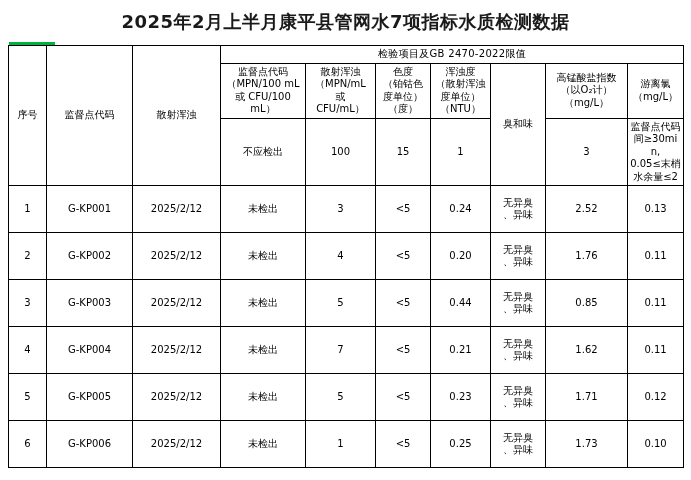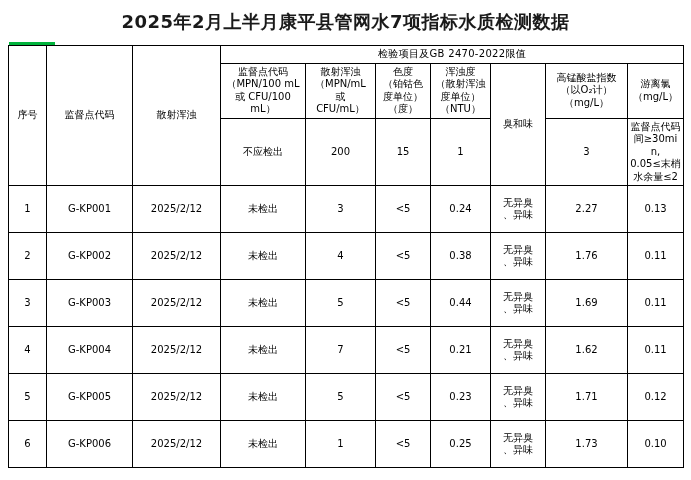--- a/index.html
+++ b/index.html
@@ -155,21 +155,21 @@
         <div>（mg/L）</div>
       </td>
       <td class="colhead cn">
         <div>游离氯</div>
         <div>（mg/L）</div>
       </td>
     </tr>
 
     <tr class="limit-row">
       <td class="cn">不应检出</td>
-      <td class="mono">200</td>
+      <td class="mono">100</td>
       <td class="mono">15</td>
       <td class="mono">1</td>
       <td class="mono">3</td>
       <td class="limit-long cn">
         <div>监督点代码</div>
         <div>间≥30min,</div>
         <div>0.05≤末梢</div>
         <div>水余量≤2</div>
       </td>
     </tr>
@@ -179,53 +179,53 @@
       <td class="mono">G-KP001</td>
       <td class="mono">2025/2/12</td>
       <td class="cn">未检出</td>
       <td class="mono">3</td>
       <td class="mono">&lt;5</td>
       <td class="mono">0.24</td>
       <td class="twoline cn">
         <div>无异臭</div>
         <div>、异味</div>
       </td>
-      <td class="mono">2.27</td>
+      <td class="mono">2.52</td>
       <td class="mono">0.13</td>
     </tr>
 
     <tr class="body-row">
       <td class="mono">2</td>
       <td class="mono">G-KP002</td>
       <td class="mono">2025/2/12</td>
       <td class="cn">未检出</td>
       <td class="mono">4</td>
       <td class="mono">&lt;5</td>
-      <td class="mono">0.38</td>
+      <td class="mono">0.20</td>
       <td class="twoline cn">
         <div>无异臭</div>
         <div>、异味</div>
       </td>
       <td class="mono">1.76</td>
       <td class="mono">0.11</td>
     </tr>
 
     <tr class="body-row">
       <td class="mono">3</td>
       <td class="mono">G-KP003</td>
       <td class="mono">2025/2/12</td>
       <td class="cn">未检出</td>
       <td class="mono">5</td>
       <td class="mono">&lt;5</td>
       <td class="mono">0.44</td>
       <td class="twoline cn">
         <div>无异臭</div>
         <div>、异味</div>
       </td>
-      <td class="mono">1.69</td>
+      <td class="mono">0.85</td>
       <td class="mono">0.11</td>
     </tr>
 
     <tr class="body-row">
       <td class="mono">4</td>
       <td class="mono">G-KP004</td>
       <td class="mono">2025/2/12</td>
       <td class="cn">未检出</td>
       <td class="mono">7</td>
       <td class="mono">&lt;5</td>

